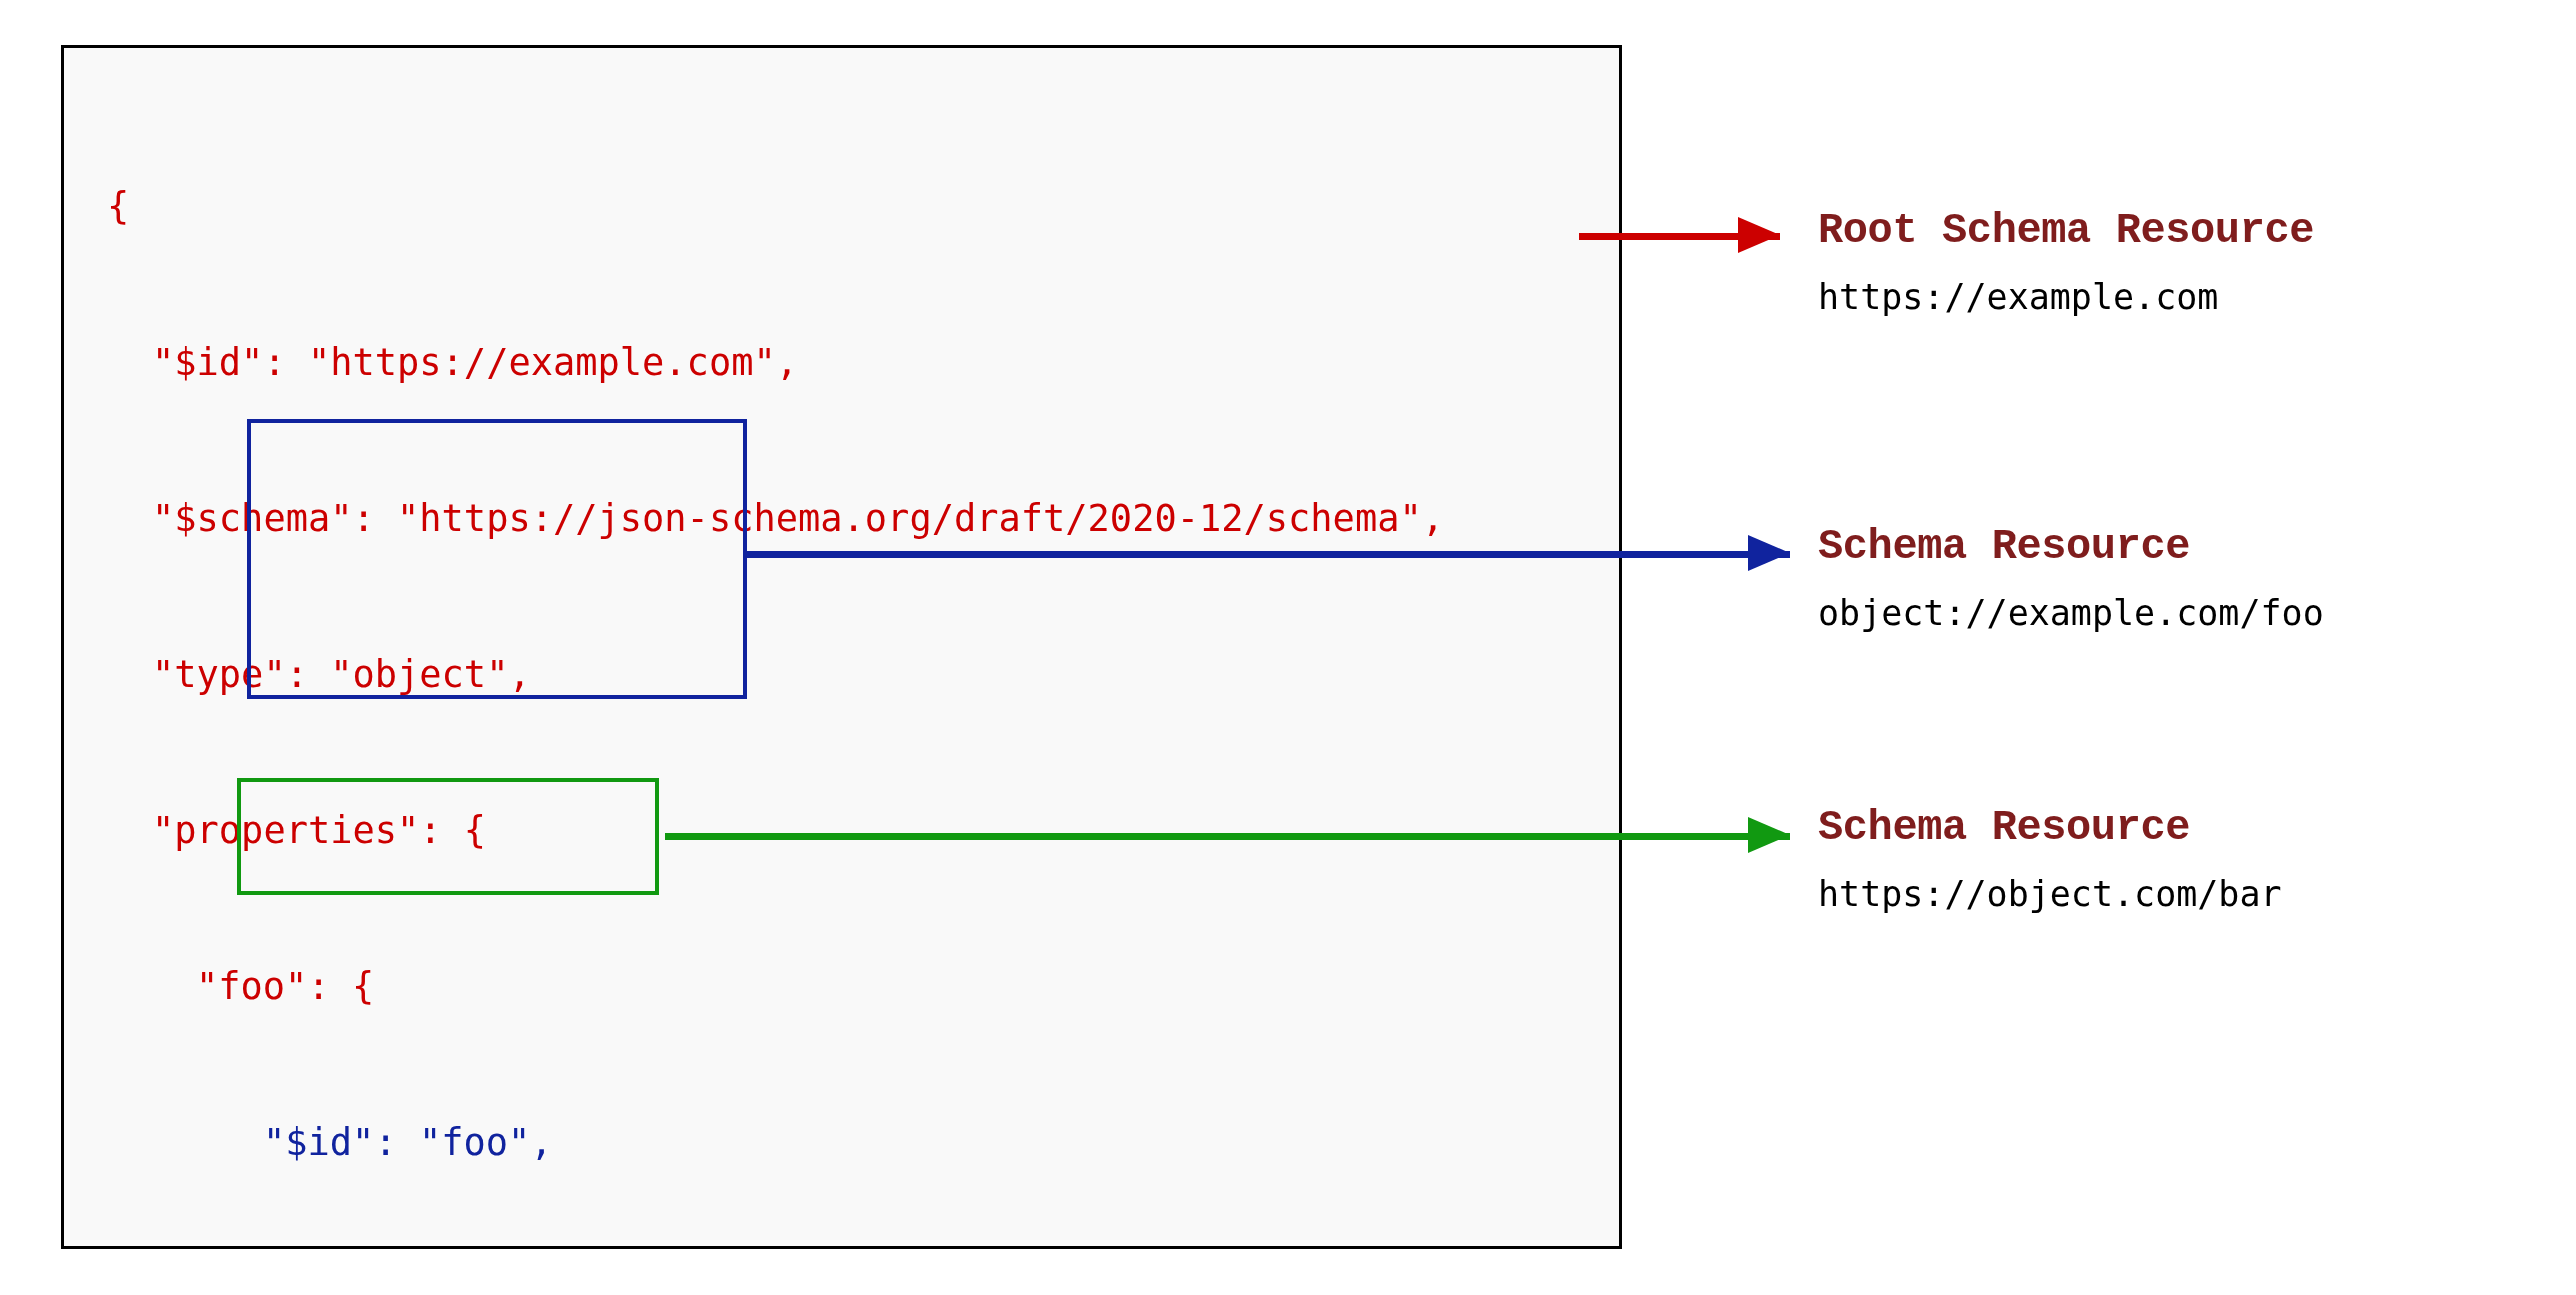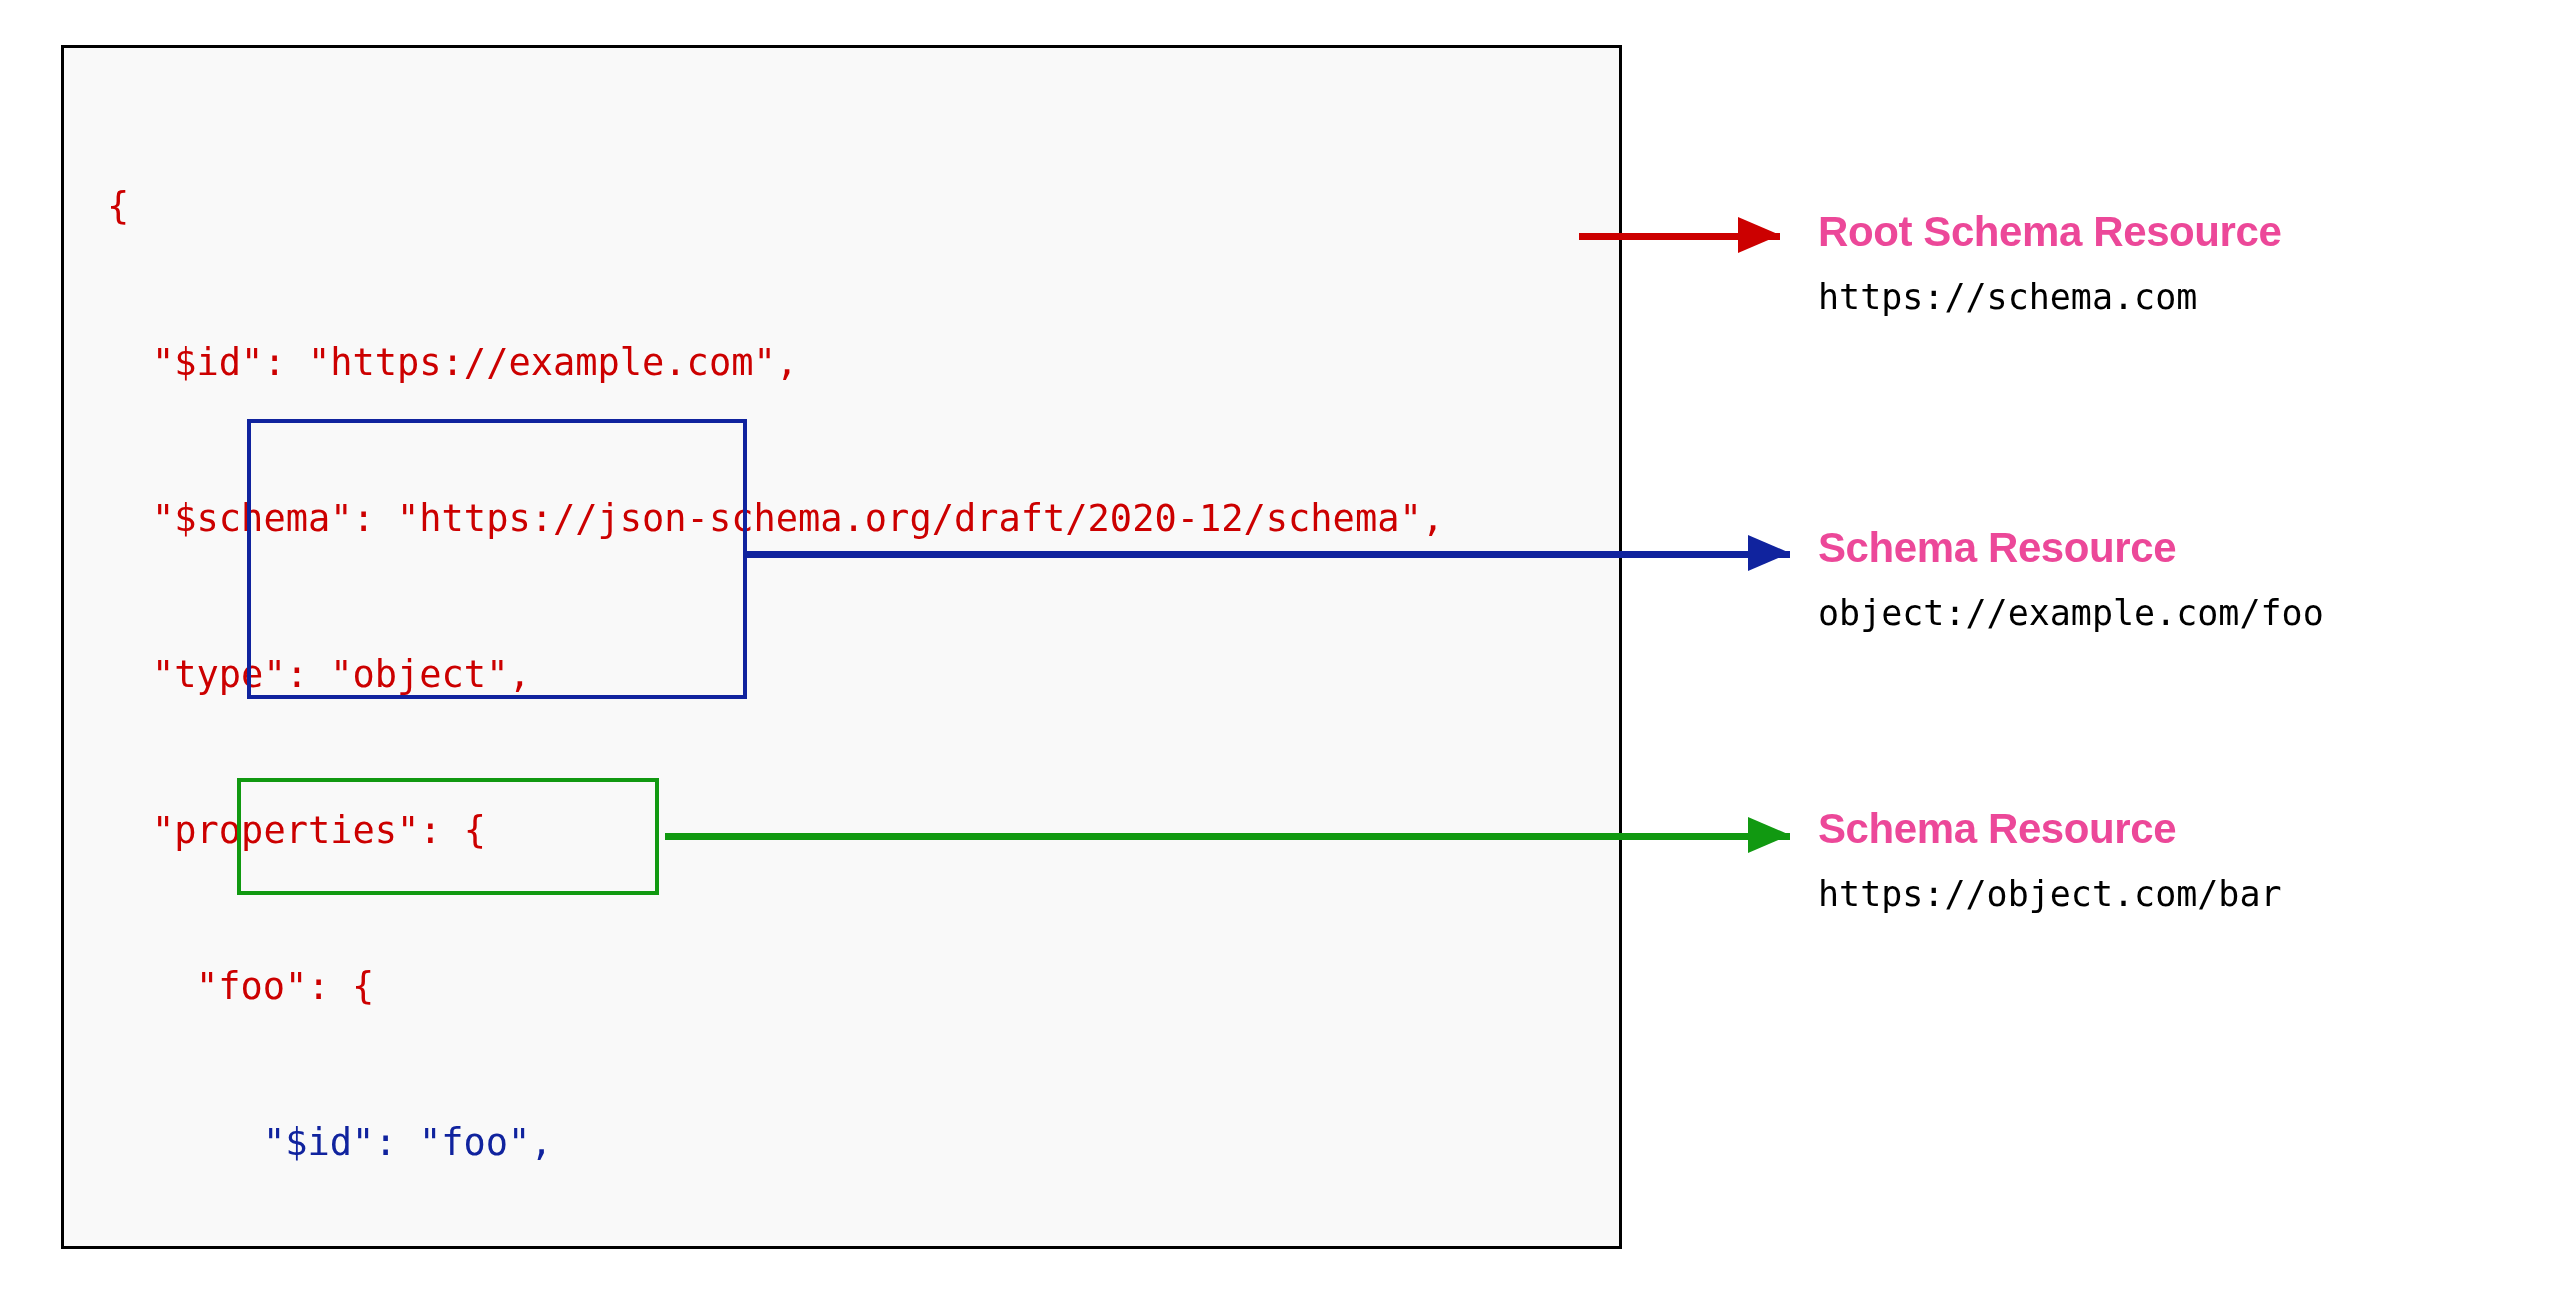--- a/index.html
+++ b/index.html
@@ -89,25 +89,25 @@
   #arrow-bar-line  { left: 665px; top: 833px; width: 1125px; background: #119911; }
   #arrow-bar-head  { left: 1748px; top: 817px; border-left: 42px solid #119911; }
 
   
   .annotation {
     position: absolute;
     left: 1818px;
     width: 733px;
   }
   .annotation-title {
-    font-family: Liberation Sans, sans-serif;
+    font-family: Liberation Mono, monospace;
     font-weight: bold;
     font-size: 42px;
     line-height: 49px;
-    color: #ec4899;
+    color: #7f1d1d;
     letter-spacing: -0.4px;
     white-space: nowrap;
   }
   .annotation-url {
     margin-top: 20px;
     font-family: "DejaVu Sans Mono", "Liberation Mono", monospace;
     font-size: 35px;
     line-height: 42px;
     color: #000000;
     white-space: nowrap;
@@ -154,21 +154,21 @@
 <div class="arrow-head" id="arrow-root-head"></div>
 
 <div class="arrow-line" id="arrow-foo-line"></div>
 <div class="arrow-head" id="arrow-foo-head"></div>
 
 <div class="arrow-line" id="arrow-bar-line"></div>
 <div class="arrow-head" id="arrow-bar-head"></div>
 
 <div class="annotation" id="annotation-root">
   <div class="annotation-title">Root Schema Resource</div>
-  <div class="annotation-url">https://schema.com</div>
+  <div class="annotation-url">https://example.com</div>
 </div>
 
 <div class="annotation" id="annotation-foo">
   <div class="annotation-title">Schema Resource</div>
   <div class="annotation-url">object://example.com/foo</div>
 </div>
 
 <div class="annotation" id="annotation-bar">
   <div class="annotation-title">Schema Resource</div>
   <div class="annotation-url">https://object.com/bar</div>

